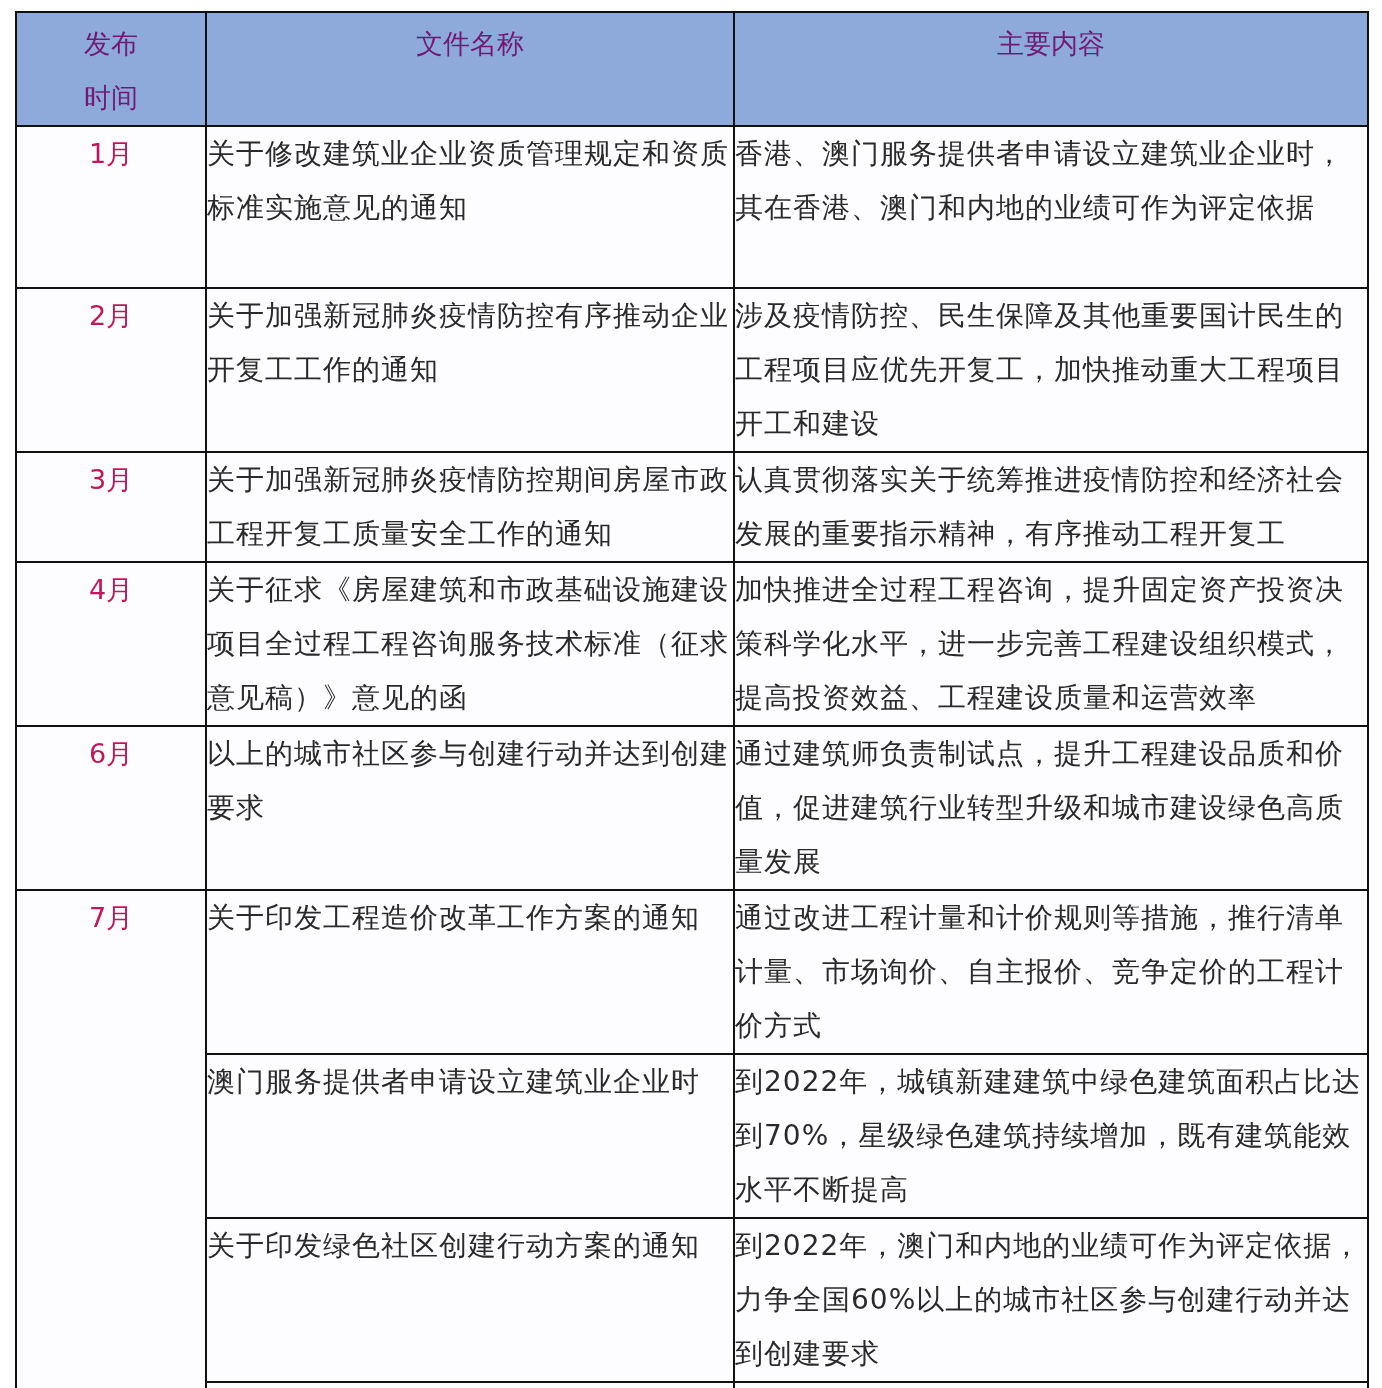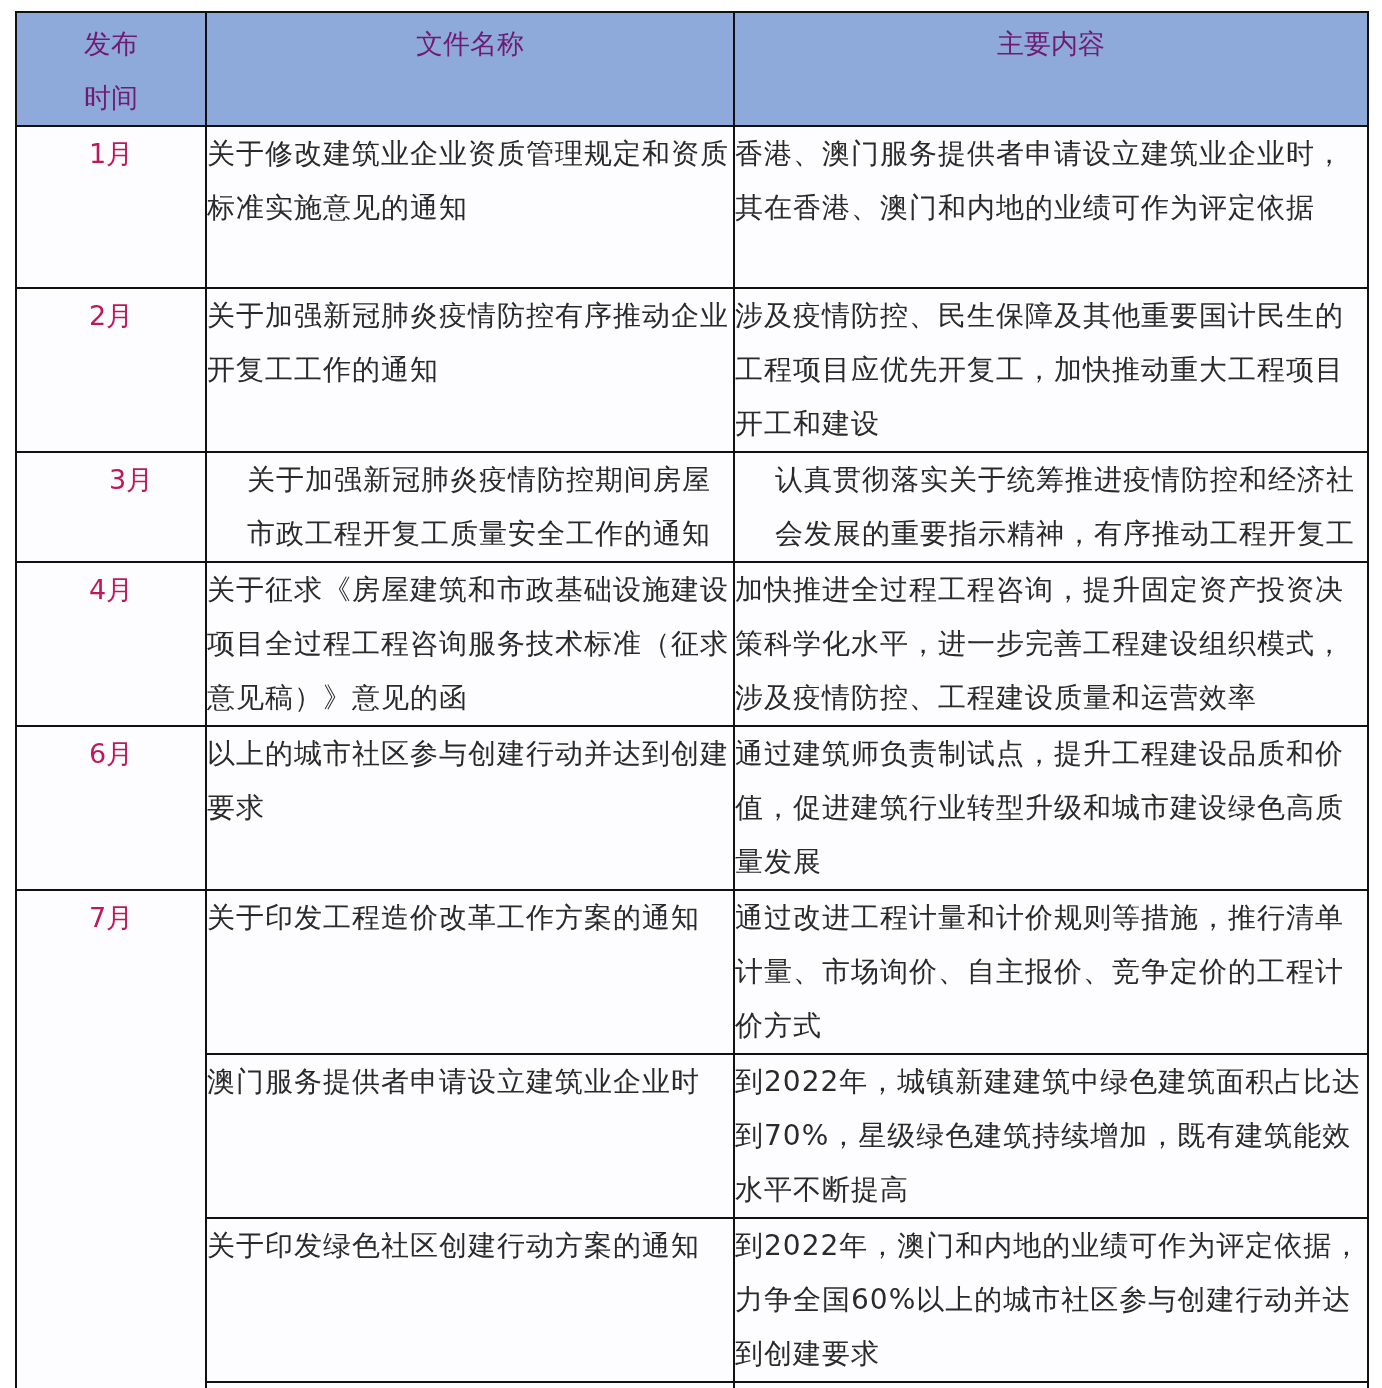--- a/index.html
+++ b/index.html
@@ -53,21 +53,21 @@
       font-size: 28px;
       line-height: 54px;
       padding: 4px 12px 0 13px;
       letter-spacing: 1px;
       color: #2a2a2a;
       background: #fdfcfe;
       word-break: break-all;
     }
     td.content { padding-left: 13px; padding-right: 14px; }
     tr.h164 td { height: 160px; }
-    tr.h110 td { height: 106px; padding-left: 40px; }
+    tr.h110 td { height: 106px; }
     tr.h40 td { height: 40px; }
   </style>
 </head>
 <body>
 
 <table class="policy">
   <colgroup>
     <col class="c1">
       <col class="c2">
       <col class="c3">
@@ -94,21 +94,21 @@
       <td class="content">涉及疫情防控、民生保障及其他重要国计民生的工程项目应优先开复工，加快推动重大工程项目开工和建设</td>
     </tr>
     <tr class="h110">
       <td class="month">3月</td>
       <td class="doc">关于加强新冠肺炎疫情防控期间房屋市政工程开复工质量安全工作的通知</td>
       <td class="content">认真贯彻落实关于统筹推进疫情防控和经济社会发展的重要指示精神，有序推动工程开复工</td>
     </tr>
     <tr class="h164">
       <td class="month">4月</td>
       <td class="doc">关于征求《房屋建筑和市政基础设施建设项目全过程工程咨询服务技术标准（征求意见稿）》意见的函</td>
-      <td class="content">加快推进全过程工程咨询，提升固定资产投资决策科学化水平，进一步完善工程建设组织模式，涉及疫情防控、工程建设质量和运营效率</td>
+      <td class="content">加快推进全过程工程咨询，提升固定资产投资决策科学化水平，进一步完善工程建设组织模式，提高投资效益、工程建设质量和运营效率</td>
     </tr>
     <tr class="h164">
       <td class="month">6月</td>
       <td class="doc">以上的城市社区参与创建行动并达到创建要求</td>
       <td class="content">通过建筑师负责制试点，提升工程建设品质和价值，促进建筑行业转型升级和城市建设绿色高质量发展</td>
     </tr>
     <tr class="h164">
       <td class="month" rowspan="4">7月</td>
       <td class="doc">关于印发工程造价改革工作方案的通知</td>
       <td class="content">通过改进工程计量和计价规则等措施，推行清单计量、市场询价、自主报价、竞争定价的工程计价方式</td>

